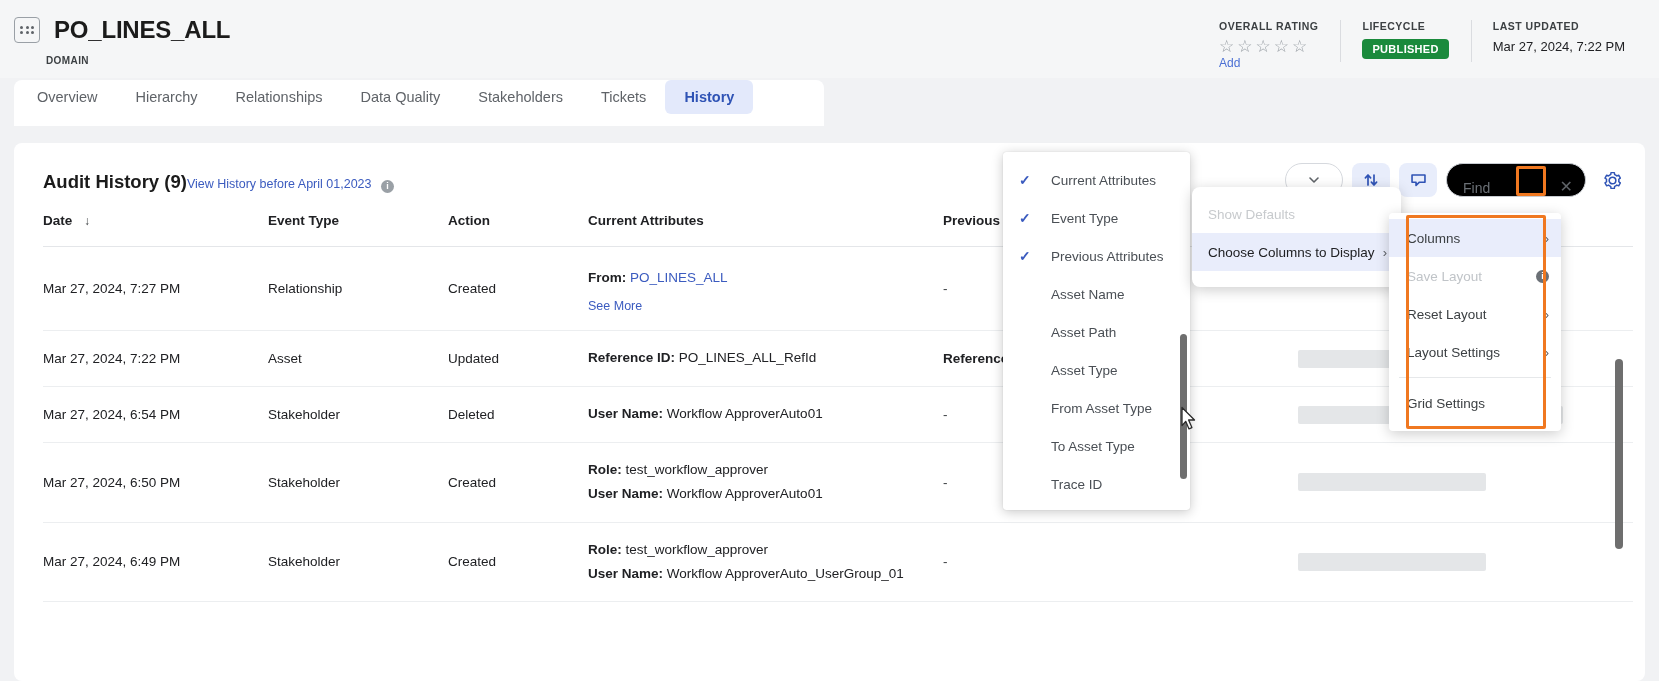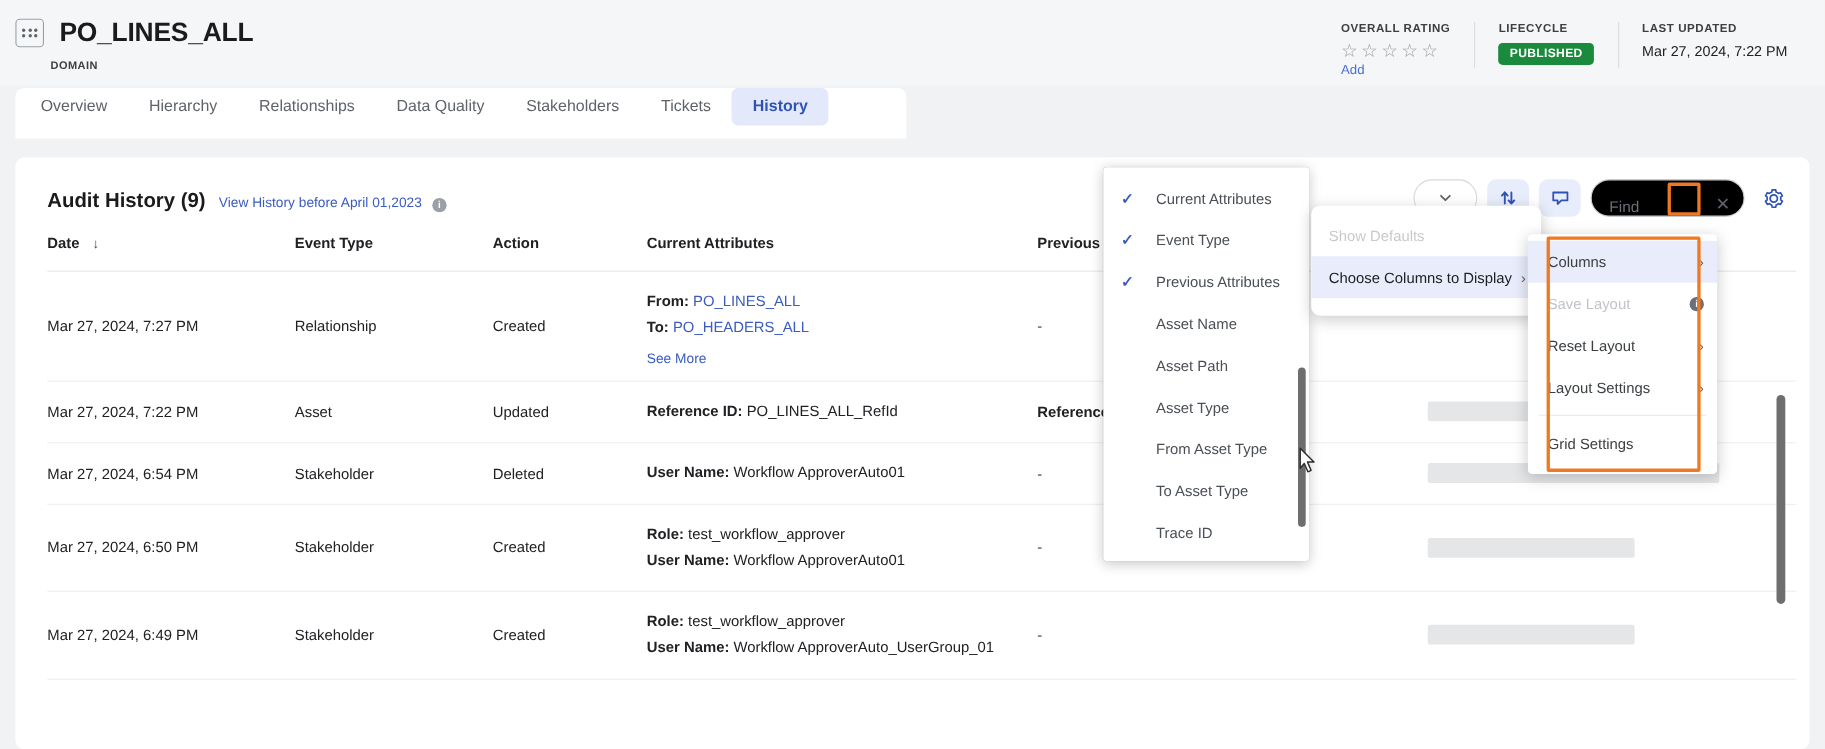--- a/index.html
+++ b/index.html
@@ -55,21 +55,21 @@
     font-size: 14.5px; color: #5f6368; padding: 9px 19px; border-radius: 6px;
     cursor: pointer; white-space: nowrap;
   }
   .tab.active { background: #e3e9fb; color: #2f53b5; font-weight: bold; }
 
   
   .card {
     position: absolute; left: 14px; top: 143px; width: 1631px; height: 538px;
     background: #ffffff; border-radius: 8px; overflow: hidden;
   }
-  .card-head { position: absolute; left: 29px; top: 28px; display: flex; align-items: baseline; gap: 12px; }
+  .card-head { position: absolute; left: 29px; top: 28px; display: flex; align-items: baseline; gap: 0; }
   .card-title { font-size: 18.5px; font-weight: bold; color: #1b1b1b; }
   .view-history-link { font-size: 12.5px; color: #3b5bbf; cursor: pointer; }
   .info-dot {
     display: inline-flex; width: 13px; height: 13px; border-radius: 50%;
     background: #9aa0a6; color: #fff; font-size: 9px; font-weight: bold;
     align-items: center; justify-content: center; margin-left: 5px; position: relative; top: 1px;
   }
 
   
   .toolbar { position: absolute; right: 16px; top: 20px; display: flex; align-items: center; gap: 9px; }
@@ -289,24 +289,20 @@
 
       <div class="trow" style="min-height:84px">
         <div class="td c-date">Mar 27, 2024, 7:27 PM</div>
         <div class="td c-event">Relationship</div>
         <div class="td c-action">Created</div>
         <div class="td c-attrs">
           <div class="attr-line">
             <b>From:</b>
             <span class="attr-link">PO_LINES_ALL</span>
           </div>
-          <div class="attr-line">
-            <b>To:</b>
-            <span class="attr-link">PO_HEADERS_ALL</span>
-          </div>
           <div class="see-more">See More</div>
         </div>
         <div class="td c-prev dash">-</div>
         <div class="c-extra"></div>
       </div>
 
       <div class="trow">
         <div class="td c-date">Mar 27, 2024, 7:22 PM</div>
         <div class="td c-event">Asset</div>
         <div class="td c-action">Updated</div>

